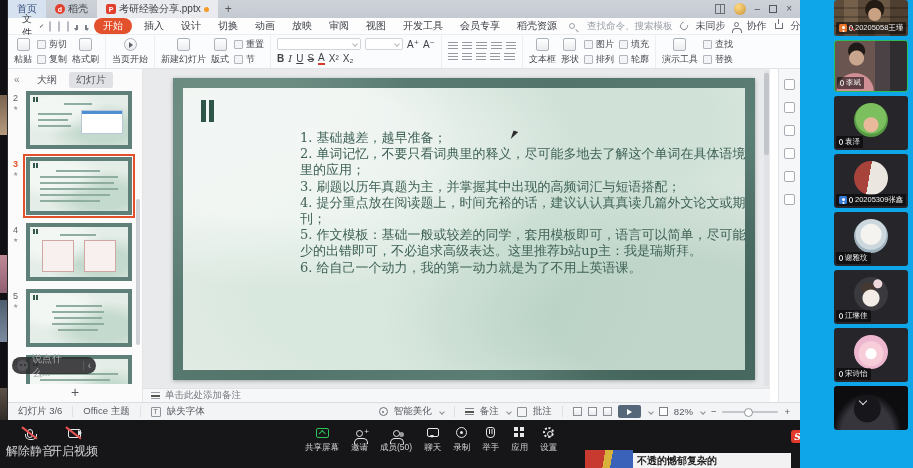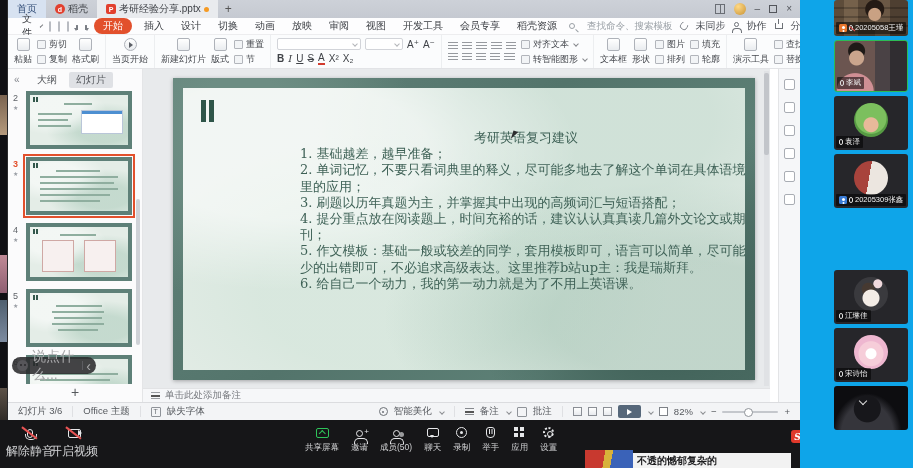--- a/index.html
+++ b/index.html
@@ -114,21 +114,21 @@
 .sb-right{margin-left:auto;display:flex;align-items:center;gap:6px}
 .i-magic{width:9px;height:9px;border:1.1px solid #6d7177;border-radius:50%;position:relative}
 .i-magic::after{content:"";position:absolute;left:2.5px;top:2.5px;width:2px;height:2px;background:#6d7177;border-radius:50%}
 .viewbox{width:9px;height:9px;border:1px solid #8a8e95;background:linear-gradient(#fff,#e8eaee)}
 .playbtn{width:23px;height:13px;background:#56677a;border-radius:2px;display:flex;align-items:center;justify-content:center}
 .playbtn::after{content:"";border:3.5px solid transparent;border-left:5px solid #fff;margin-left:3px}
 .i-fit{width:9px;height:9px;border:1px solid #7d8187;position:relative;background:#fff}
 .sldr{width:56px;height:2px;background:#c4c7cc;border-radius:1px;position:relative}
 .sldr::after{content:"";position:absolute;left:22px;top:-3px;width:7px;height:7px;border:1px solid #8f9399;border-radius:50%;background:#fff}
 
-#chatov{left:12px;top:357px;width:84px;height:17px;background:rgba(42,42,44,.88);border-radius:9px;display:flex;align-items:center;gap:4px;padding:0 5px;color:#a8a8aa;font-size:14px}
+#chatov{left:12px;top:357px;width:84px;height:17px;background:rgba(42,42,44,.88);border-radius:9px;display:flex;align-items:center;gap:4px;padding:0 5px;color:#a8a8aa;font-size:10px}
 .emojibtn{width:11px;height:11px;border-radius:50%;background:#56565a;position:relative;flex:none}
 .emojibtn::after{content:"";position:absolute;left:2.5px;top:4px;width:2px;height:2px;background:#2a2a2c;border-radius:50%;box-shadow:4px 0 0 #2a2a2c}
 #chatov .sep{width:1px;height:9px;background:#5c5c60;margin-left:auto}
 
 #meetbar{left:0;top:420px;width:913px;height:48px;background:#161618}
 .mctl{position:absolute;top:6px;width:44px;display:flex;flex-direction:column;align-items:center;gap:3px;font-size:12px;color:#d2d3d5;white-space:nowrap}
 .micwrap{position:relative;width:16px;height:14px;display:flex;flex-direction:column;align-items:center;justify-content:center}
 .i-mic{width:6px;height:9px;border:1.3px solid #e6e7e9;border-radius:3px;position:relative}
 .i-mic::after{content:"";position:absolute;left:-3.2px;top:4px;width:10px;height:5px;border:1.3px solid #e6e7e9;border-top:none;border-radius:0 0 5px 5px}
 .slash::before{content:"";position:absolute;left:-2px;top:6px;width:19px;height:1.8px;background:#e85454;transform:rotate(38deg);z-index:2}
@@ -349,32 +349,20 @@
           <span class="pat"></span>
         </div>
         <div class="frow">
           <span class="pat"></span>
           <span class="pat"></span>
           <span class="pat"></span>
           <span class="pat"></span>
           <span class="pat c"></span>
         </div>
       </div>
-      <div class="smallstack">
-        <div class="smallbtn">
-            <span class="icon9"></span>
-            <span>对齐文本</span>
-            <span class="chev"></span>
-          </div>
-        <div class="smallbtn">
-            <span class="icon9"></span>
-            <span>转智能图形</span>
-            <span class="chev"></span>
-          </div>
-      </div>
     </div>
     <div class="tgroup">
       <div class="bigbtn">
           <span class="icon14"></span>
           <span>文本框</span>
         </div>
       <div class="bigbtn">
           <span class="icon14"></span>
           <span>形状</span>
         </div>
@@ -483,21 +471,20 @@
     </div>
     <span class="addslide">+</span>
     <div class="pscroll"></div>
   </div>
 
   <div id="canvas" class="abs">
     <div id="slideframe">
       <div id="paper">
         <span class="slogo"></span>
         <div class="stext">
-          <div class="stitle">考研英语复习建议</div>
           <div>1. 基础越差，越早准备；</div>
           <div>2. 单词记忆，不要只看词典里的释义，尽可能多地去了解这个单词在具体语境里的应用；</div>
           <div>3. 刷题以历年真题为主，并掌握其中出现的高频词汇与短语搭配；</div>
           <div>4. 提分重点放在阅读题上，时间充裕的话，建议认认真真读几篇外文论文或期刊；</div>
           <div>5. 作文模板：基础一般或较差的同学，套用模板即可，语言可以简单，尽可能少的出错即可，不必追求高级表达。这里推荐b站up主：我是瑞斯拜。</div>
           <div>6. 给自己一个动力，我的第一动力就是为了不用上英语课。</div>
         </div>
       </div>
     </div>
     <div class="cursor"></div>
@@ -661,20 +648,27 @@
       </div>
   </div>
   <div class="tile" style="top:154px;height:54px">
     <span class="av a4"></span>
     <div class="plabel">
         <span class="mbadge blue"></span>
         <span class="tmic"></span>
         <span>20205309张鑫</span>
       </div>
   </div>
+  <div class="tile" style="top:212px;height:54px">
+    <span class="av a5"></span>
+    <div class="plabel">
+        <span class="tmic"></span>
+        <span>谢雅玟</span>
+      </div>
+  </div>
   <div class="tile" style="top:270px;height:54px">
     <span class="av a6"></span>
     <div class="plabel">
         <span class="tmic"></span>
         <span>江琳佳</span>
       </div>
   </div>
   <div class="tile" style="top:328px;height:54px">
     <span class="av a7"></span>
     <div class="plabel">

